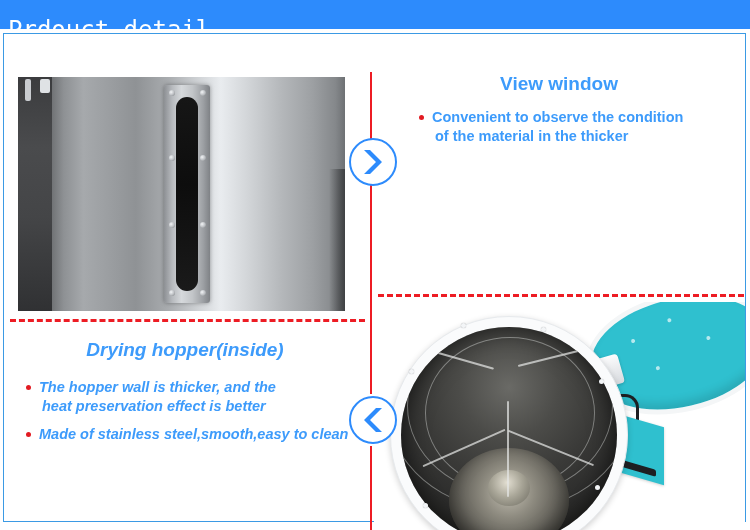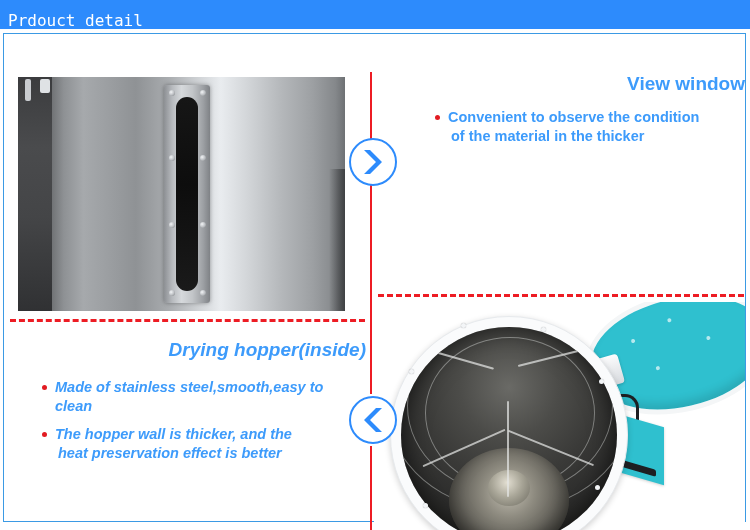--- a/index.html
+++ b/index.html
@@ -17,23 +17,23 @@
 
   
   .header-banner {
     position: absolute;
     left: 0; top: 0;
     width: 750px; height: 29px;
     background: #2d8bfc;
   }
   .header-title {
     position: absolute;
-    left: 8px; top: 8px;
+    left: 8px; top: 17px;
     font-family: "DejaVu Sans Mono", "Liberation Mono", monospace;
-    font-size: 16px;
+    font-size: 24px;
     line-height: 26px;
     color: #ffffff;
     letter-spacing: 0px;
     white-space: nowrap;
   }
 
   
   .content-box {
     position: absolute;
     left: 3px; top: 33px;
@@ -99,29 +99,29 @@
   .arrow-badge-right { left: 345px; top: 104px; }
   .arrow-badge-left  { left: 345px; top: 362px; }
   .arrow-badge svg { display: block; }
 
   
   .text-panel {
     position: absolute;
     box-sizing: border-box;
   }
   .panel-heading {
-    text-align: right;
+    text-align: center;
     font-size: 19px;
     font-weight: bold;
     color: #3d9bfb;
     line-height: 24px;
     white-space: nowrap;
   }
   .bullet-list {
-    margin: 16px;
+    margin: 0;
     padding: 0;
     list-style: none;
   }
   .bullet-item {
     position: relative;
     padding-left: 13px;
     font-size: 14.5px;
     font-weight: bold;
     color: #3d9bfb;
     line-height: 19px;
@@ -365,26 +365,26 @@
       </li>
     </ul>
   </div>
 
   <div class="quad quad-bl"></div>
   <div class="text-panel panel-drying-hopper">
     <div class="panel-heading">Drying hopper(inside)</div>
     <ul class="bullet-list">
       <li class="bullet-item">
         <span class="dot"></span>
-        <span class="bullet-line">Made of stainless steel,smooth,easy to clean</span>
+        <span class="bullet-line">The hopper wall is thicker, and the</span>
+        <span class="bullet-line indent">heat preservation effect is better</span>
       </li>
       <li class="bullet-item">
         <span class="dot"></span>
-        <span class="bullet-line">The hopper wall is thicker, and the</span>
-        <span class="bullet-line indent">heat preservation effect is better</span>
+        <span class="bullet-line">Made of stainless steel,smooth,easy to clean</span>
       </li>
     </ul>
   </div>
 
   <div class="quad quad-br"></div>
   <div class="photo photo-hopper">
 
     <div class="hopper-lid">
       <span class="hopper-lid-dot" style="left:44px;top:30px;"></span>
       <span class="hopper-lid-dot" style="left:84px;top:18px;"></span>

